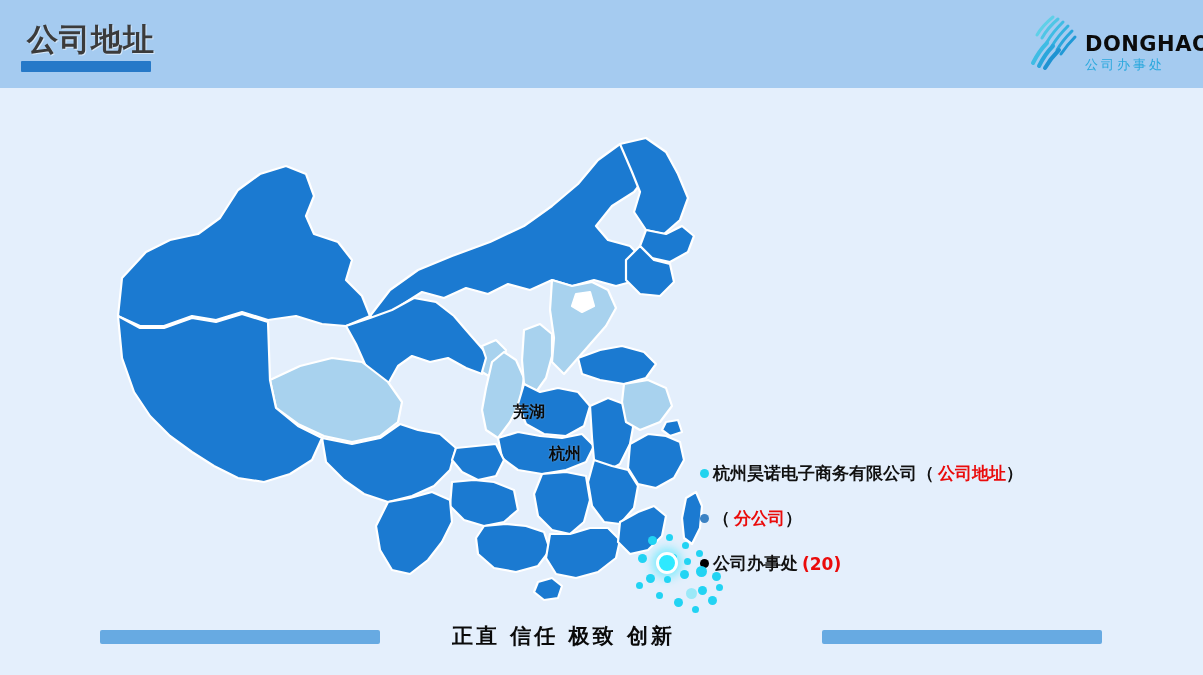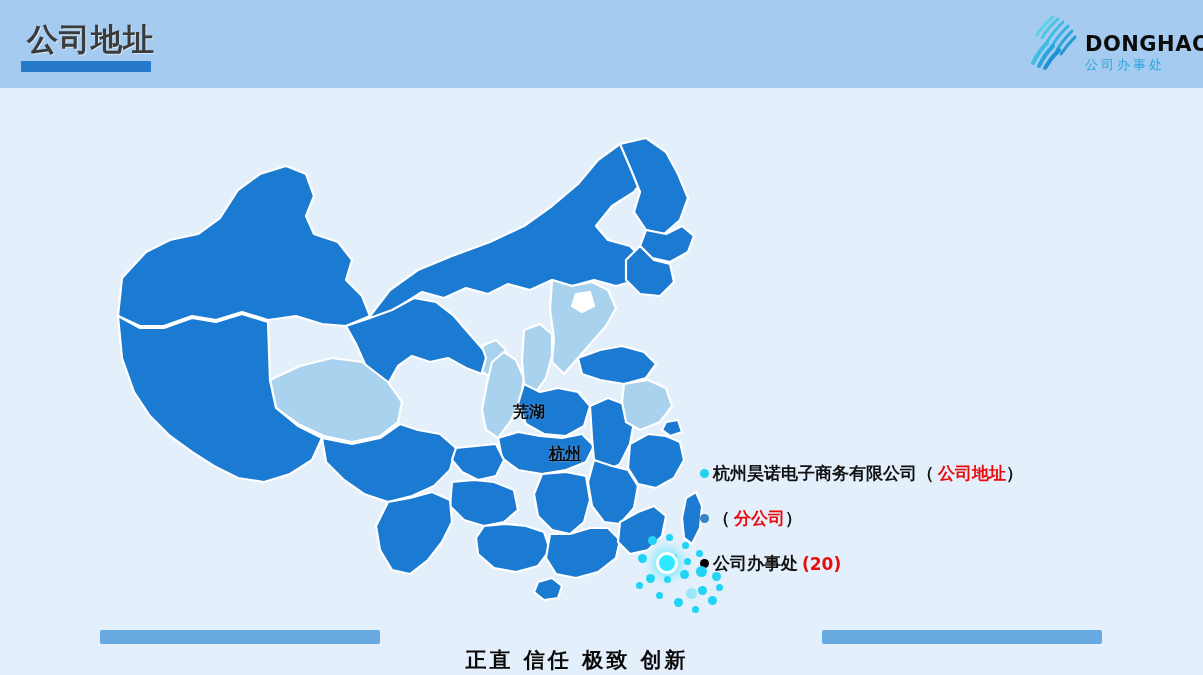--- a/index.html
+++ b/index.html
@@ -44,21 +44,21 @@
 
   
   .map-wrap{position:absolute;left:100px;top:130px;width:620px;height:480px;}
   .map-svg{width:100%;height:100%;display:block;}
 
   .city-label{
     position:absolute;font-size:16px;font-weight:bold;color:#0a0a0a;
     white-space:nowrap;text-shadow:0 0 2px rgba(255,255,255,.35);
   }
   .lbl-wuhu{left:513px;top:402px;}
-  .lbl-hangzhou{left:549px;top:444px;text-decoration:underline;}
+  .lbl-hangzhou{left:549px;top:444px;}
 
   
   .marker{position:absolute;border-radius:50%;}
   .marker-main{
     width:22px;height:22px;left:556px;top:422px;
     background:#2ee9ff;
     border:3px solid #ffffff;
     box-sizing:border-box;
     box-shadow:0 0 10px 4px rgba(46,233,255,.55);
     z-index:6;
@@ -84,24 +84,23 @@
   .legend-paren{color:#111111;}
 
   
   .foot-bar{
     position:absolute;top:630px;height:14px;
     background:#67aae2;border-radius:2px;
   }
   .foot-bar.left{left:100px;width:280px;}
   .foot-bar.right{left:822px;width:280px;}
   .slogan{
-    position:absolute;left:452px;top:622px;width:250px;text-align:center;
+    position:absolute;left:452px;top:622px;width:250px;
     font-size:21px;font-weight:bold;color:#0a0a0a;letter-spacing:3px;
     white-space:nowrap;
-    margin-top:24px;
   }
 </style>
 </head>
 <body>
 
 <div id="slide">
 
   <div class="header-band"></div>
   <div class="page-title">公司地址</div>
   <div class="title-underline"></div>

